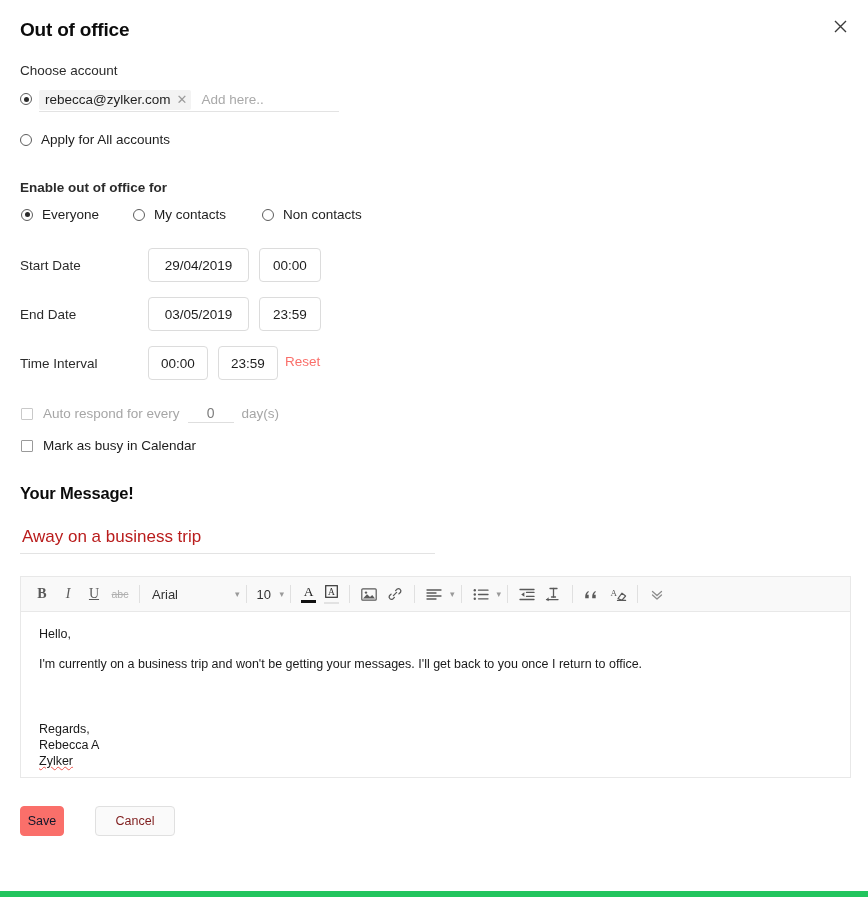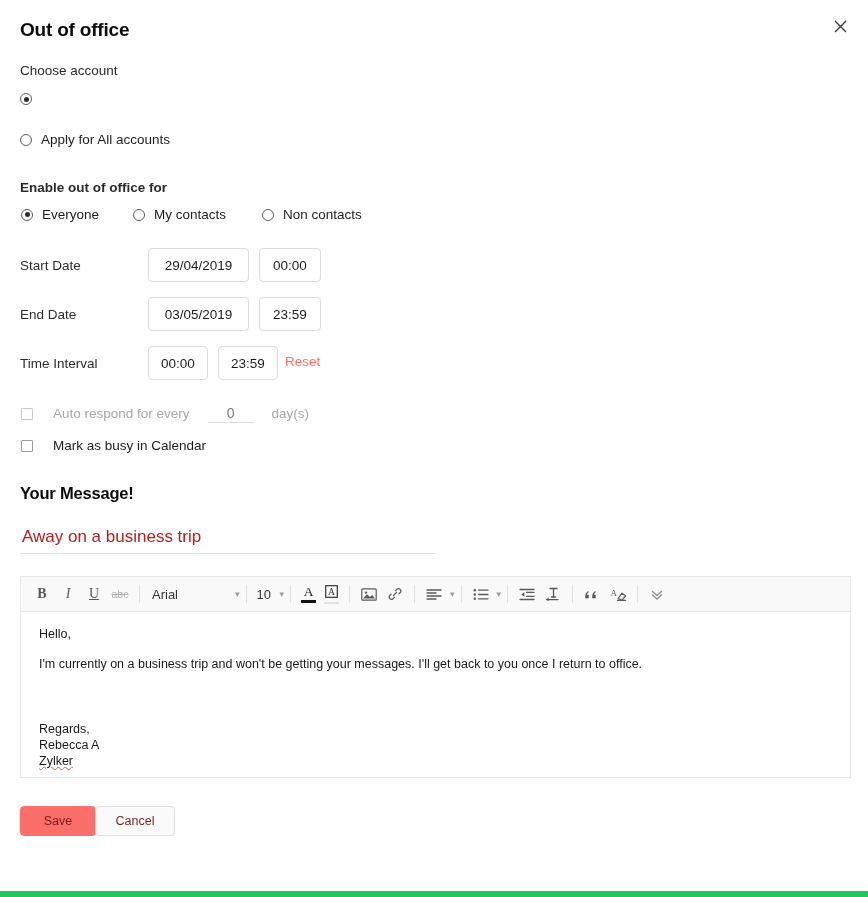--- a/index.html
+++ b/index.html
@@ -134,21 +134,21 @@
   }
   .reset-link {
     position: absolute;
     left: 285px; top: 354px;
     font-size: 13.5px;
     color: #fa6f6a;
     cursor: pointer;
   }
 
   
-  .cb-row { position: absolute; display: flex; align-items: center; gap: 10px; }
+  .cb-row { position: absolute; display: flex; align-items: center; }
   .cb {
     width: 12px; height: 12px;
     border: 1px solid #9a9a9a;
     border-radius: 1px;
     background: #fff;
     display: inline-block;
     flex: 0 0 auto;
     cursor: pointer;
   }
   .cb-label {
@@ -286,24 +286,24 @@
     position: absolute;
     height: 30px;
     border-radius: 4px;
     font-family: "Liberation Sans", sans-serif;
     font-size: 12.5px;
     cursor: pointer;
     outline: none;
   }
   .btn-save {
     left: 20px; top: 806px;
-    width: 76px;
+    width: 44px;
     background: #fa6f6a;
     border: 1px solid #fa6f6a;
-    color: #7f1d1d;
+    color: #0f172a;
   }
   .btn-cancel {
     left: 95px; top: 806px;
     width: 80px;
     background: #fafafa;
     border: 1px solid #e0e0e0;
     color: #7f1d1d;
   }
 </style>
 </head>
@@ -317,20 +317,27 @@
       <path d="M1 1 L12 12 M12 1 L1 12" stroke="#3b3b3b" stroke-width="1.4" fill="none"></path>
     </svg>
   </div>
 
   <div class="section-label" style="left:20px; top:63px;">Choose account</div>
 
   <div class="radio-row" style="left:20px; top:93px;">
     <span class="radio checked"></span>
   </div>
 
+  <div class="account-field">
+    <span class="chip">
+      <span>rebecca@zylker.com</span>
+      <span class="chip-x">✕</span>
+    </span>
+    <input class="chip-input" type="text" placeholder="Add here.." style="">
+  </div>
 
   <div class="radio-row" style="left:20px; top:132px;">
     <span class="radio"></span>
     <span class="radio-label">Apply for All accounts</span>
   </div>
 
   <div class="section-label" style="left:20px; top:180px;font-weight:bold;">Enable out of office for</div>
 
   <div class="radio-row" style="left:21px; top:207px;">
     <span class="radio checked"></span>

